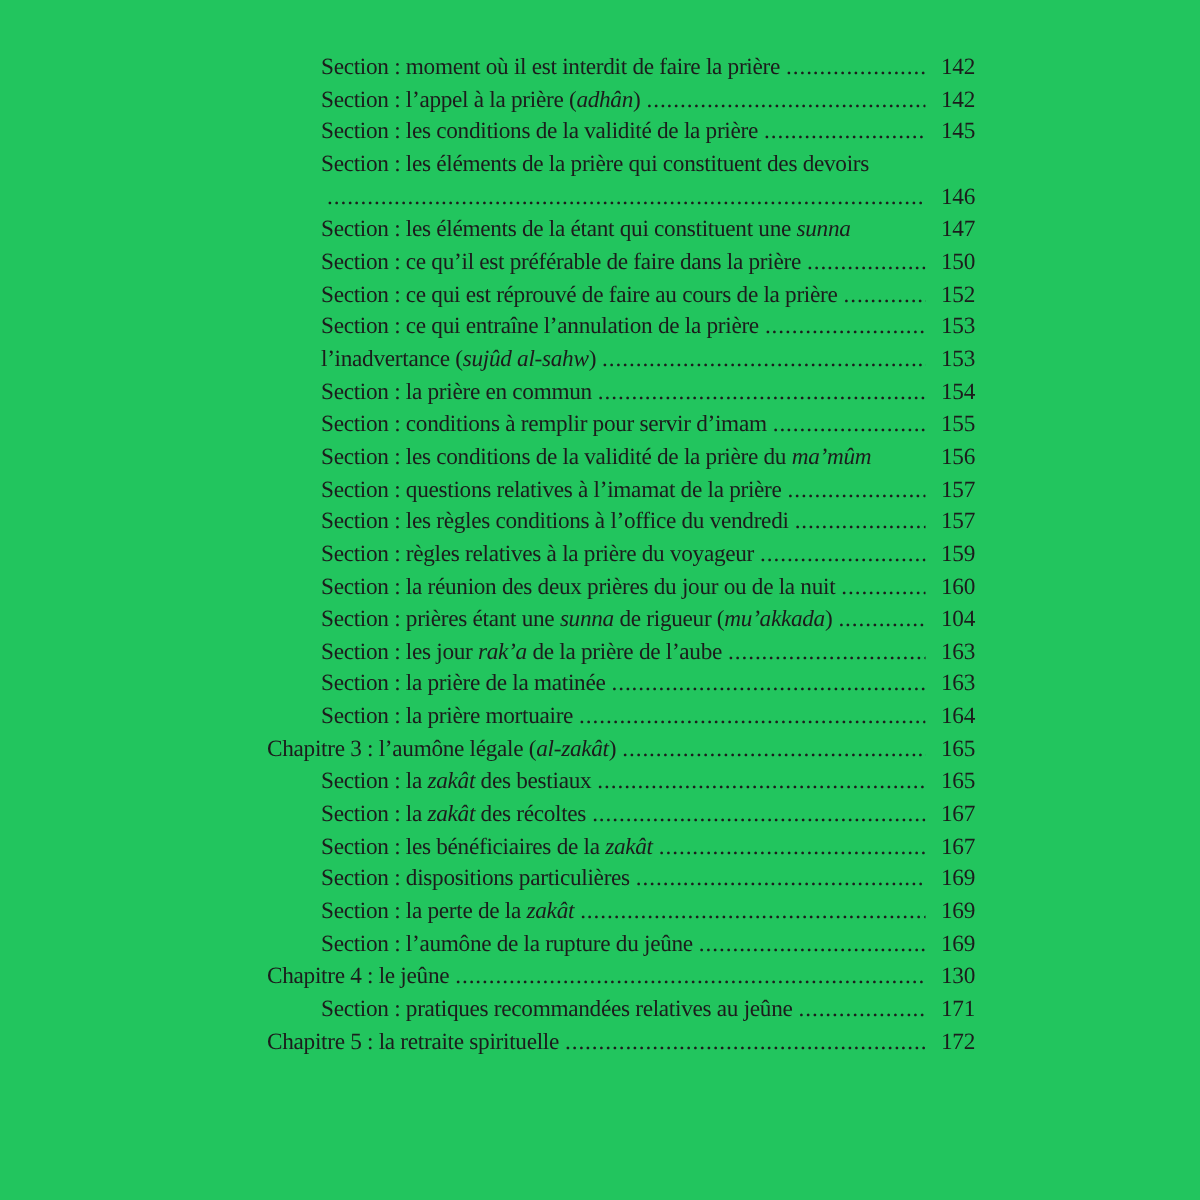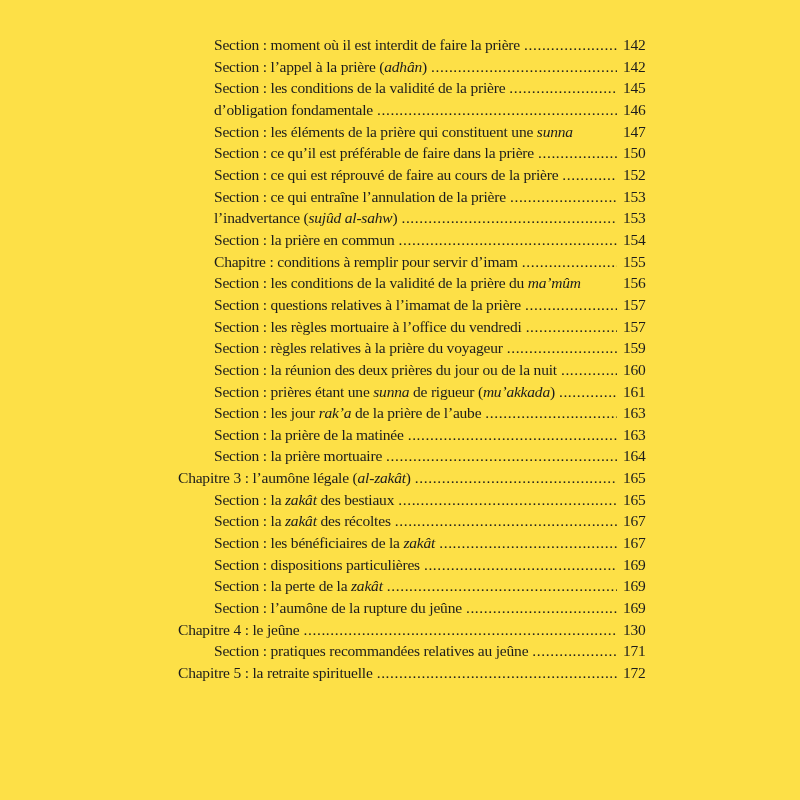--- a/index.html
+++ b/index.html
@@ -3,21 +3,21 @@
 <meta charset="utf-8">
 <style>
   html, body {
     margin: 0; padding: 0;
     width: 800px; height: 800px;
     background: #ffffff;
   }
   .page {
     position: relative;
     width: 800px; height: 800px;
-    background: #fde047;
+    background: #22c55e;
     overflow: hidden;
     color: #1c1c1c;
     font-family: "Liberation Serif", "DejaVu Serif", serif;
   }
   .toc {
     position: absolute;
     left: 178px; top: 34px;
     width: 472px;
   }
   .row {
@@ -38,21 +38,21 @@
     margin: 0 6px 0 4px;
     align-self: baseline;
   }
   .lead.dots::after {
     content: "........................................................................................................................................";
     letter-spacing: 0.6px;
   }
   .pg {
     flex: 0 0 auto;
     min-width: 27px;
-    text-align: left;
+    text-align: right;
   }
 </style>
 </head>
 <body>
 
 <div class="page">
   <div class="toc" id="toc">
       <div class="row section">
         <span class="txt"><span>Section : moment où il est interdit de faire la prière</span></span>
         <span class="lead dots"></span>
@@ -62,26 +62,28 @@
         <span class="txt"><span>Section : l’appel à la prière (</span><i>adhân</i><span>)</span></span>
         <span class="lead dots"></span>
         <span class="pg">142</span>
       </div>
       <div class="row section">
         <span class="txt"><span>Section : les conditions de la validité de la prière</span></span>
         <span class="lead dots"></span>
         <span class="pg">145</span>
       </div>
       <div class="row section">
-        <span class="txt"><span>d’obligation fondamentale</span></span>
+        <span class="txt"><span>Section : les éléments de la prière qui constituent des devoirs</span></span>
+      </div>
+      <div class="row section">
         <span class="lead dots"></span>
         <span class="pg">146</span>
       </div>
       <div class="row section">
-        <span class="txt"><span>Section : les éléments de la prière qui constituent une </span><i>sunna</i></span>
+        <span class="txt"><span>Section : les éléments de la étant qui constituent une </span><i>sunna</i></span>
         <span class="lead"></span>
         <span class="pg">147</span>
       </div>
       <div class="row section">
         <span class="txt"><span>Section : ce qu’il est préférable de faire dans la prière</span></span>
         <span class="lead dots"></span>
         <span class="pg">150</span>
       </div>
       <div class="row section">
         <span class="txt"><span>Section : ce qui est réprouvé de faire au cours de la prière</span></span>
@@ -97,53 +99,53 @@
         <span class="txt"><span>l’inadvertance (</span><i>sujûd al-sahw</i><span>)</span></span>
         <span class="lead dots"></span>
         <span class="pg">153</span>
       </div>
       <div class="row section">
         <span class="txt"><span>Section : la prière en commun</span></span>
         <span class="lead dots"></span>
         <span class="pg">154</span>
       </div>
       <div class="row section">
-        <span class="txt"><span>Chapitre : conditions à remplir pour servir d’imam</span></span>
+        <span class="txt"><span>Section : conditions à remplir pour servir d’imam</span></span>
         <span class="lead dots"></span>
         <span class="pg">155</span>
       </div>
       <div class="row section">
         <span class="txt"><span>Section : les conditions de la validité de la prière du </span><i>ma’mûm</i></span>
         <span class="lead"></span>
         <span class="pg">156</span>
       </div>
       <div class="row section">
         <span class="txt"><span>Section : questions relatives à l’imamat de la prière</span></span>
         <span class="lead dots"></span>
         <span class="pg">157</span>
       </div>
       <div class="row section">
-        <span class="txt"><span>Section : les règles mortuaire à l’office du vendredi</span></span>
+        <span class="txt"><span>Section : les règles conditions à l’office du vendredi</span></span>
         <span class="lead dots"></span>
         <span class="pg">157</span>
       </div>
       <div class="row section">
         <span class="txt"><span>Section : règles relatives à la prière du voyageur</span></span>
         <span class="lead dots"></span>
         <span class="pg">159</span>
       </div>
       <div class="row section">
         <span class="txt"><span>Section : la réunion des deux prières du jour ou de la nuit</span></span>
         <span class="lead dots"></span>
         <span class="pg">160</span>
       </div>
       <div class="row section">
         <span class="txt"><span>Section : prières étant une </span><i>sunna</i><span> de rigueur (</span><i>mu’akkada</i><span>)</span></span>
         <span class="lead dots"></span>
-        <span class="pg">161</span>
+        <span class="pg">104</span>
       </div>
       <div class="row section">
         <span class="txt"><span>Section : les jour </span><i>rak’a</i><span> de la prière de l’aube</span></span>
         <span class="lead dots"></span>
         <span class="pg">163</span>
       </div>
       <div class="row section">
         <span class="txt"><span>Section : la prière de la matinée</span></span>
         <span class="lead dots"></span>
         <span class="pg">163</span>

